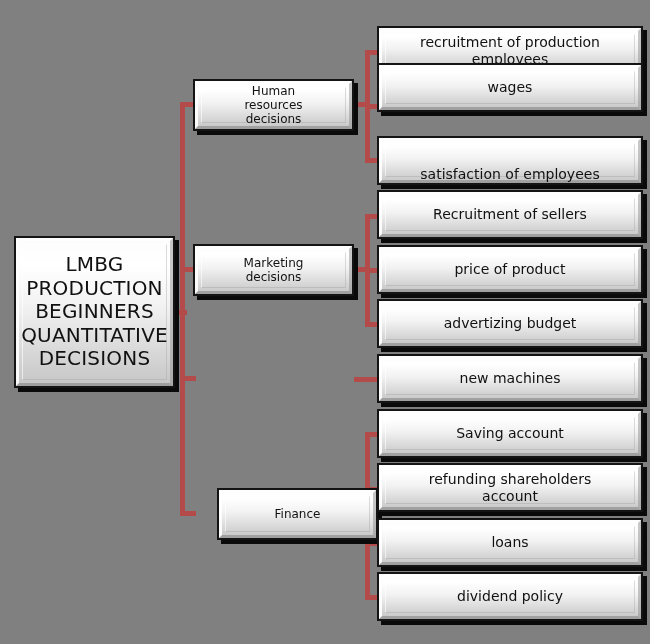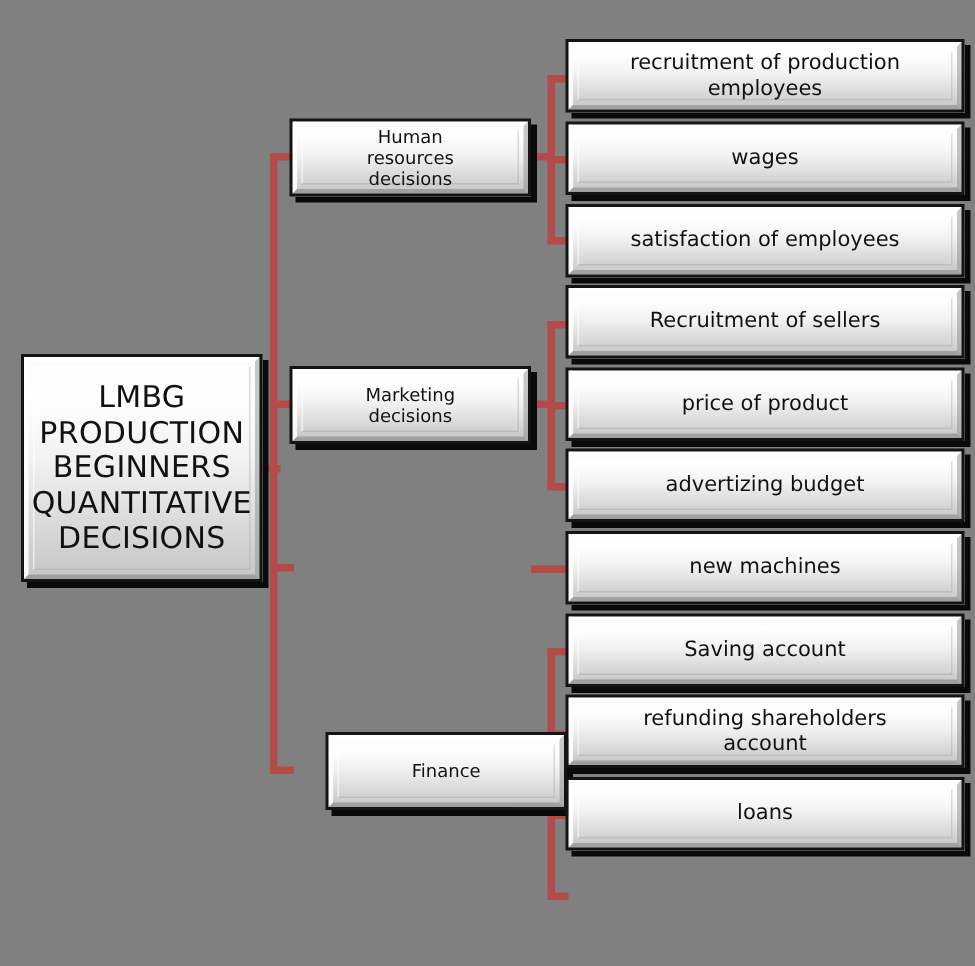--- a/index.html
+++ b/index.html
@@ -96,22 +96,22 @@
   #mid-finance   { top: 488px; margin-left: 24px; }
 
   
   .leaf {
     left: 377px;
     width: 266px;
     height: 49px;
     font-size: 14px;
   }
   #leaf-0 { top: 26px;  }
-  #leaf-1 { top: 81px;  }
-  #leaf-2 { top: 136px; }
+  #leaf-1 { top: 63px;  }
+  #leaf-2 { top: 136px; align-items: flex-end; }
   #leaf-3 { top: 190px; }
   #leaf-4 { top: 245px; }
   #leaf-5 { top: 299px; }
   #leaf-6 { top: 354px; }
   #leaf-7 { top: 409px; }
   #leaf-8 { top: 463px; }
   #leaf-9 { top: 518px; }
   #leaf-10{ top: 572px; }
 </style>
 </head>
@@ -186,14 +186,17 @@
   </div>
   <div class="node leaf" id="leaf-7">
     <span class="txt">Saving account</span>
   </div>
   <div class="node leaf" id="leaf-8">
     <span class="txt">refunding shareholders account</span>
   </div>
   <div class="node leaf" id="leaf-9">
     <span class="txt">loans</span>
   </div>
+  <div class="node leaf" id="leaf-10">
+    <span class="txt">dividend policy</span>
+  </div>
 
 </div>
 
 </body></html>

